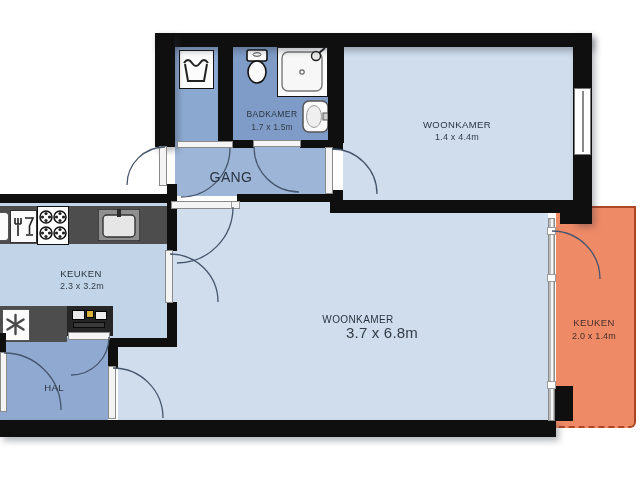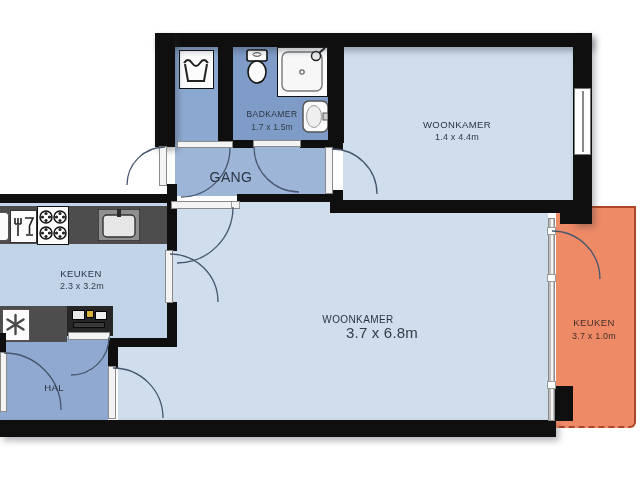--- a/index.html
+++ b/index.html
@@ -206,15 +206,15 @@
 
   <div class="room-label" style="left:81px;top:273px;font-size:9.5px;">KEUKEN</div>
   <div class="room-dims" style="left:82px;top:286px;font-size:9px;">2.3 x 3.2m</div>
 
   <div class="room-label" style="left:358px;top:319px;font-size:10px;">WOONKAMER</div>
   <div class="room-dims" style="left:358px;top:332px;font-size:15px;margin-left:24px;">3.7 x 6.8m</div>
 
   <div class="room-label" style="left:54px;top:387px;font-size:9.5px;">HAL</div>
 
   <div class="room-label" style="left:594px;top:322px;font-size:9.5px;color:#46302a;">KEUKEN</div>
-  <div class="room-dims" style="left:594px;top:336px;font-size:9px;color:#46302a;">3.7 x 1.0m</div>
+  <div class="room-dims" style="left:594px;top:336px;font-size:9px;color:#46302a;">2.0 x 1.4m</div>
 
 </div>
 
 </body></html>

